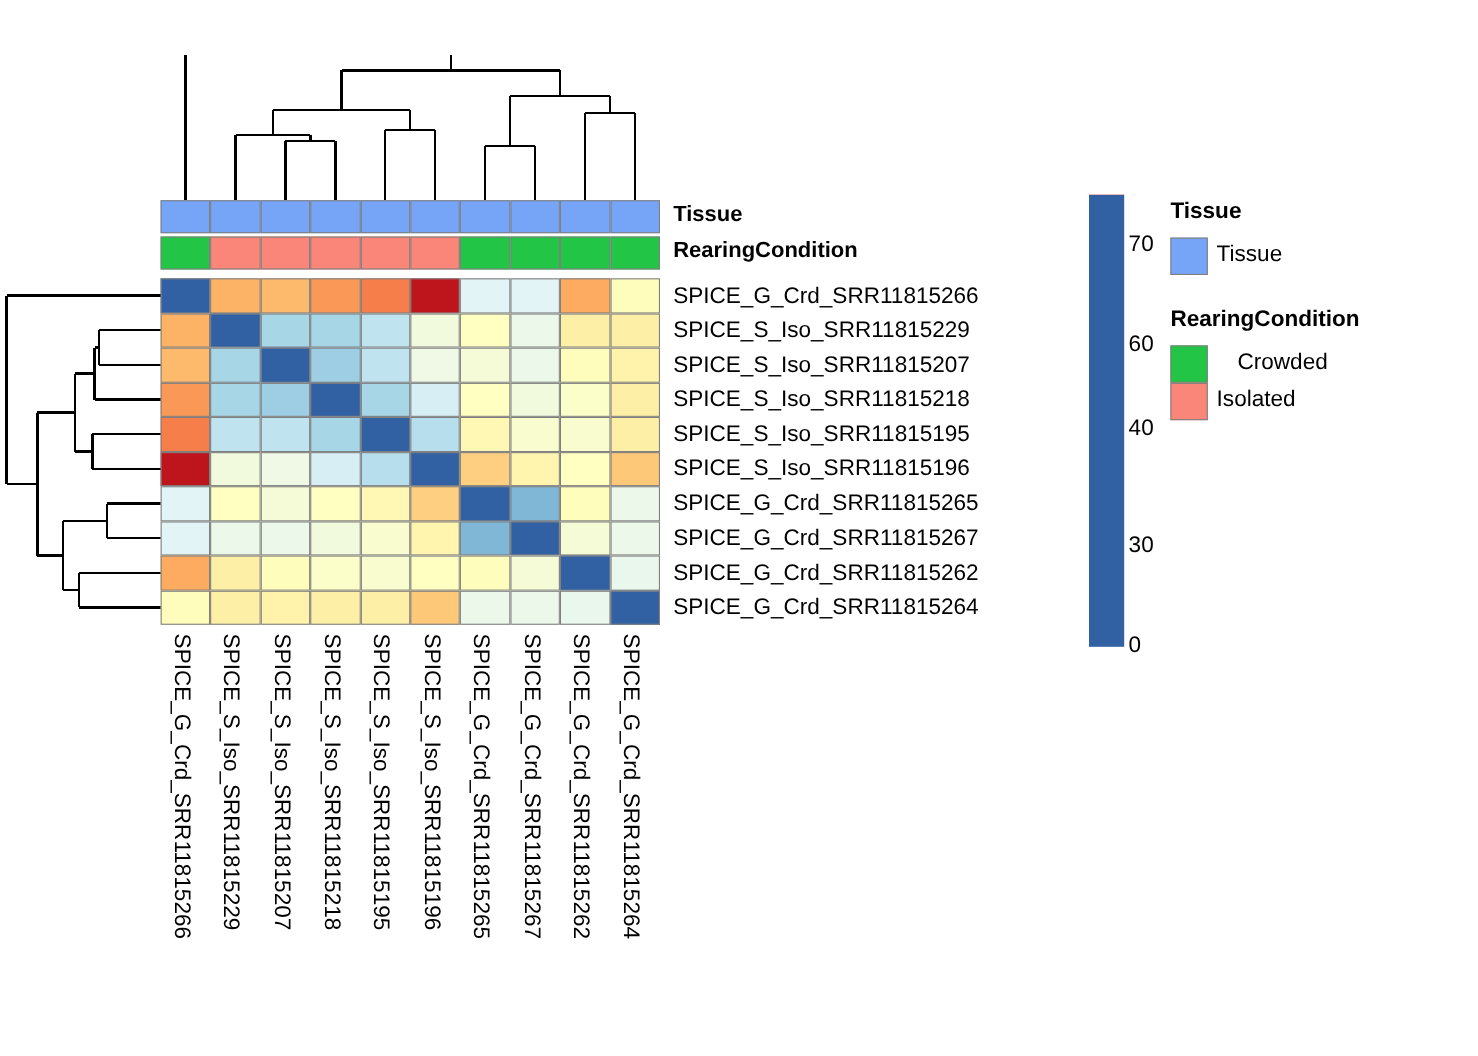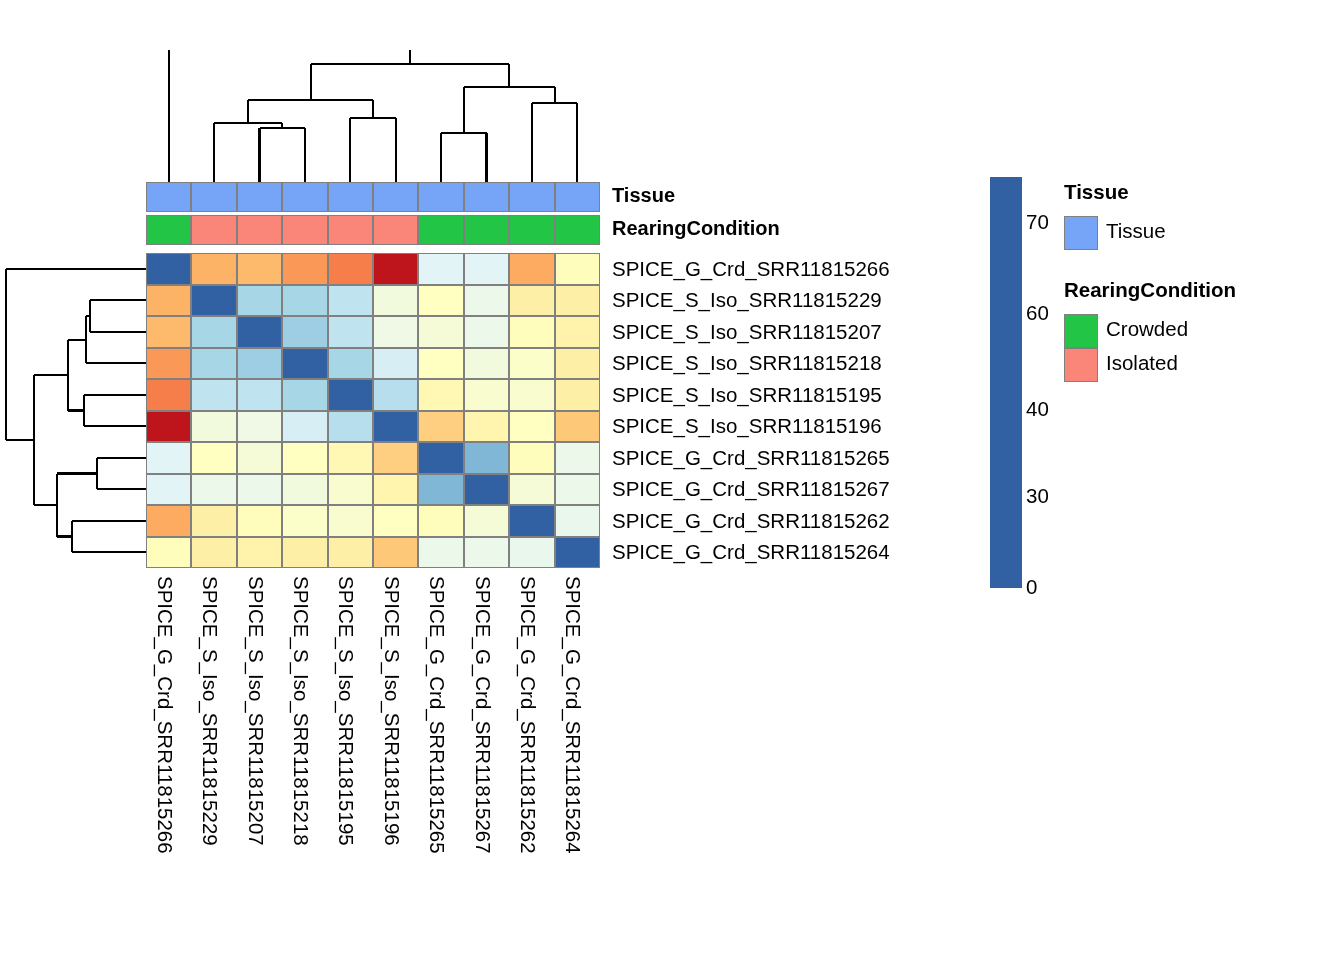--- a/index.html
+++ b/index.html
@@ -254,28 +254,28 @@
       <div class="collabel" style="left: 449.1px; top: 576px;">SPICE_G_Crd_SRR11815265</div>
       <div class="collabel" style="left: 494.5px; top: 576px;">SPICE_G_Crd_SRR11815267</div>
       <div class="collabel" style="left: 539.9px; top: 576px;">SPICE_G_Crd_SRR11815262</div>
       <div class="collabel" style="left: 585.3px; top: 576px;">SPICE_G_Crd_SRR11815264</div>
     </div>
 
   <div class="cbar" id="colorbar" style="background: linear-gradient(to top, rgb(49, 97, 163) 100%, rgb(53, 101, 166) 97.5%, rgb(57, 105, 170) 95%, rgb(61, 109, 173) 92.5%, rgb(65, 113, 177) 90%, rgb(69, 117, 180) 87.5%, rgb(78, 128, 186) 85%, rgb(88, 139, 192) 82.5%, rgb(97, 151, 197) 80%, rgb(107, 162, 203) 77.5%, rgb(116, 173, 209) 75%, rgb(127, 182, 214) 72.5%, rgb(138, 191, 219) 70%, rgb(149, 199, 223) 67.5%, rgb(160, 208, 228) 65%, rgb(171, 217, 233) 62.5%, rgb(182, 222, 236) 60%, rgb(192, 227, 239) 57.5%, rgb(203, 233, 242) 55%, rgb(213, 238, 245) 52.5%, rgb(224, 243, 248) 50%, rgb(229, 245, 242) 47.5%, rgb(235, 247, 236) 45%, rgb(241, 250, 223) 42.5%, rgb(248, 252, 207) 40%, rgb(255, 255, 191) 37.5%, rgb(255, 249, 182) 35%, rgb(255, 243, 172) 32.5%, rgb(254, 236, 163) 30%, rgb(254, 230, 153) 27.5%, rgb(254, 224, 144) 25%, rgb(254, 208, 129) 22.5%, rgb(253, 193, 115) 20%, rgb(253, 177, 100) 17.5%, rgb(251, 158, 90) 15%, rgb(248, 137, 80) 12.5%, rgb(245, 117, 71) 10%, rgb(236, 92, 59) 7.5%, rgb(223, 65, 47) 5%, rgb(208, 40, 36) 2.5%, rgb(190, 20, 28) 0%);"></div>
   <div id="cbar-ticks">
       <div class="cbartick" style="top: 209.667px;">70</div>
       <div class="cbartick" style="top: 301px;">60</div>
-      <div class="cbartick" style="top: 397px;">40</div>
+      <div class="cbartick" style="top: 377px;">40</div>
       <div class="cbartick" style="top: 483.667px;">30</div>
       <div class="cbartick" style="top: 575px;">0</div>
     </div>
 
   <div class="legtitle" style="top:180px;">Tissue</div>
   <div class="legswatch" id="sw-thorax" style="top: 216px; background: rgb(118, 165, 247);"></div>
   <div class="legtext" style="top:219px;">Tissue</div>
 
   <div class="legtitle" style="top:278px;">RearingCondition</div>
   <div class="legswatch" id="sw-crowded" style="top: 314px; background: rgb(34, 197, 70);"></div>
-  <div class="legtext" style="top:317px;">Crowded</div>
+  <div class="legtext" style="top:317px;margin-left:19px;">Crowded</div>
   <div class="legswatch" id="sw-isolated" style="top: 348px; background: rgb(250, 133, 121);"></div>
   <div class="legtext" style="top:351px;">Isolated</div>
 
 </div>
 
 </body></html>

